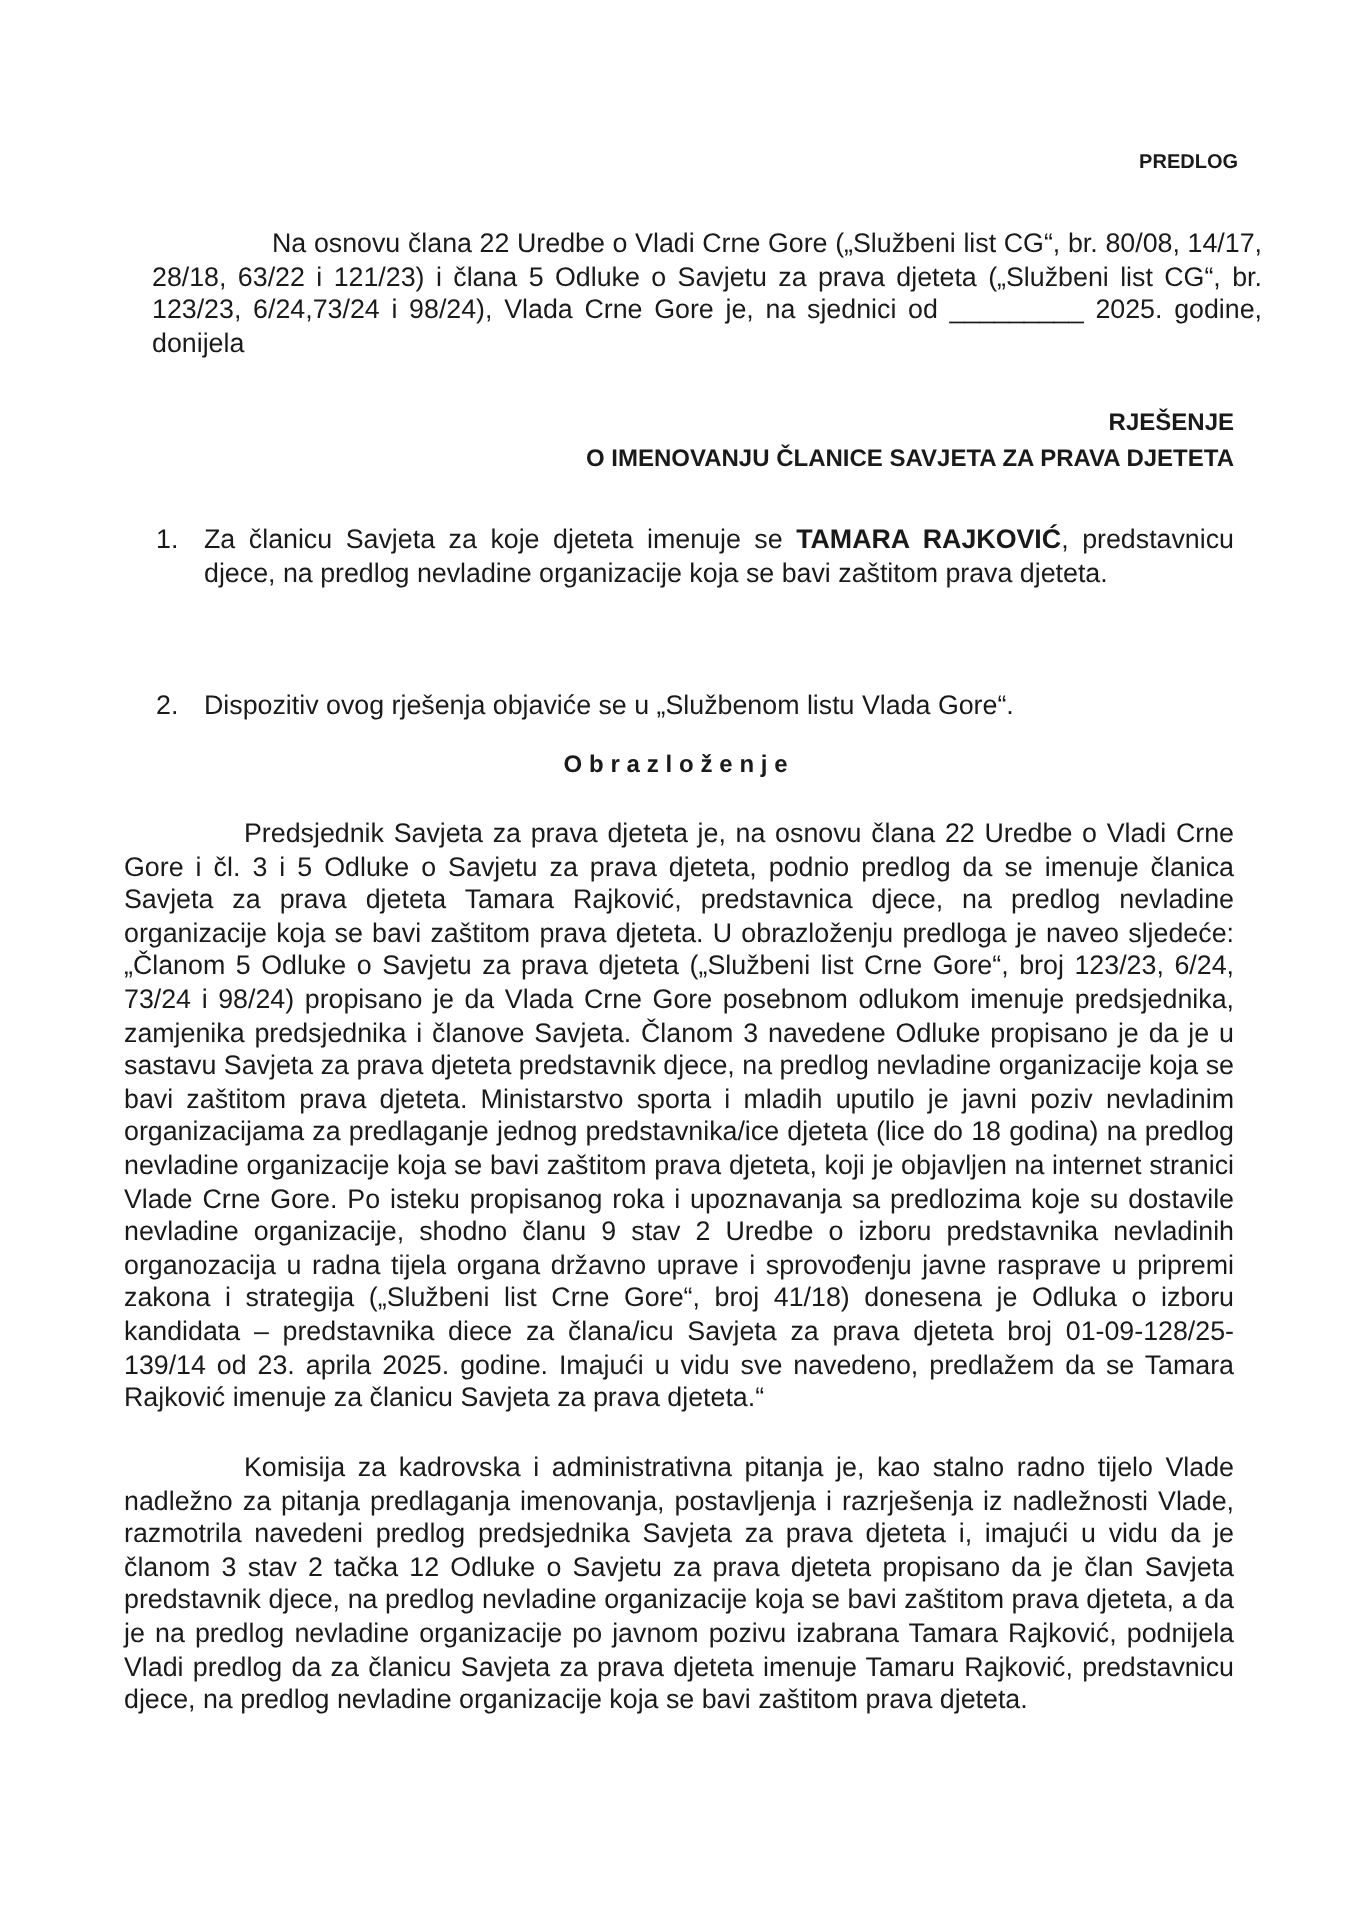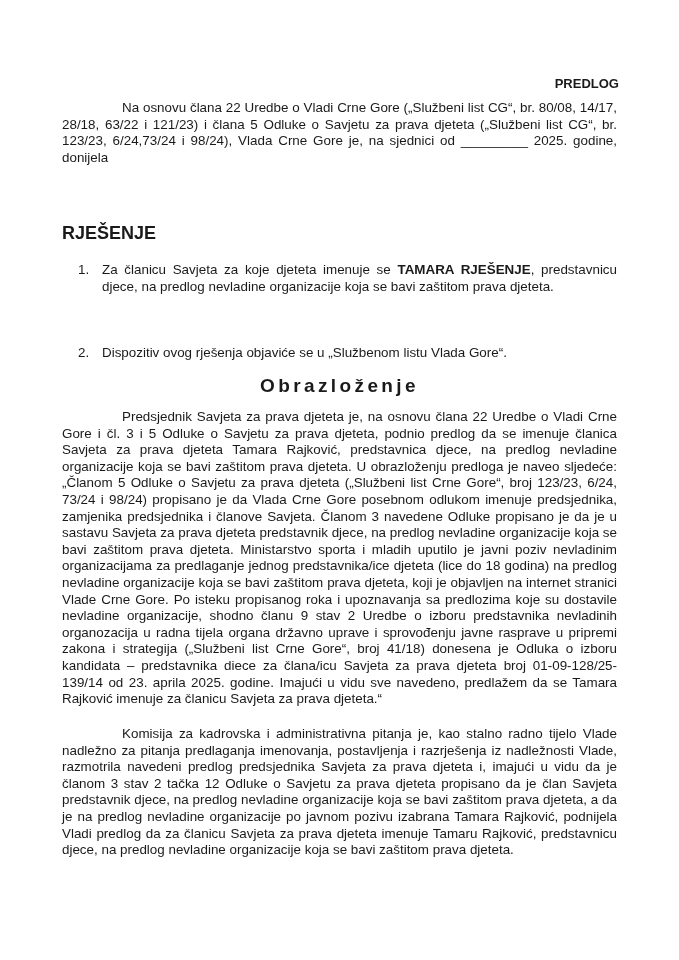--- a/index.html
+++ b/index.html
@@ -1,45 +1,46 @@
 <!DOCTYPE html>
 <html><head>
 <meta charset="utf-8">
 <style>
   html, body { margin: 0; padding: 0; background: #ffffff; }
   body { width: 679px; height: 960px; position: relative; overflow: hidden;
          font-family: "Liberation Sans", sans-serif; color: #1a1a1a; }
   .page { position: absolute; left: 0; top: 0; width: 679px; height: 960px; }
-  .predlog { position: absolute; top: 76px; right: 60px; font-weight: bold; font-size: 13px; }
+  .predlog { position: absolute; top: 76px; right: 60px; font-weight: bold; font-size: 10px; }
   .para { position: absolute; left: 62px; width: 555px; font-size: 13.4px; line-height: 16.6px;
           text-align: justify; }
   .indent { text-indent: 60px; }
-  .title { position: absolute; left: 62px; width: 555px; text-align: left; font-weight: bold;
-           font-size: 18px; line-height: 17px; margin-top: 22px; }
+  .title { position: absolute; left: 62px; width: 555px; text-align: right; font-weight: bold;
+           font-size: 12px; line-height: 17px; }
   .item { position: absolute; left: 75px; width: 542px; font-size: 13.4px; line-height: 16.6px; }
   .item .num { position: absolute; left: 3px; top: 0; }
   .item .txt { margin-left: 27px; text-align: justify; display: block; }
   .obraz { position: absolute; left: 62px; width: 555px; text-align: center; font-weight: bold;
-           font-size: 19px; letter-spacing: 3.4px; }
+           font-size: 12px; letter-spacing: 3.4px; }
   b { font-weight: bold; }
 </style>
 </head>
 <body>
 
 <div class="page">
 
   <div class="predlog">PREDLOG</div>
 
-  <p class="para indent" style="top:100px; margin:0;">Na osnovu člana 22 Uredbe o Vladi Crne Gore („Službeni list CG“, br. 80/08, 14/17, 28/18, 63/22 i 121/23) i člana 5 Odluke o Savjetu za prava djeteta („Službeni list CG“, br. 123/23, 6/24,73/24 i 98/24), Vlada Crne Gore je, na sjednici od _________ 2025. godine, donijela</p>
+  <p class="para indent" style="top:100px; margin:14px;">Na osnovu člana 22 Uredbe o Vladi Crne Gore („Službeni list CG“, br. 80/08, 14/17, 28/18, 63/22 i 121/23) i člana 5 Odluke o Savjetu za prava djeteta („Službeni list CG“, br. 123/23, 6/24,73/24 i 98/24), Vlada Crne Gore je, na sjednici od _________ 2025. godine, donijela</p>
 
   <div class="title" style="top:203px;">RJEŠENJE</div>
+  <div class="title" style="top:221px;">O IMENOVANJU ČLANICE SAVJETA ZA PRAVA DJETETA</div>
 
   <div class="item" style="top:262px;">
     <span class="num">1.</span>
-    <span class="txt"><span>Za članicu Savjeta za koje djeteta imenuje se </span><b>TAMARA RJEŠENJE</b><span>, predstavnicu djece, na predlog nevladine organizacije koja se bavi zaštitom prava djeteta.</span></span>
+    <span class="txt"><span>Za članicu Savjeta za koje djeteta imenuje se </span><b>TAMARA RAJKOVIĆ</b><span>, predstavnicu djece, na predlog nevladine organizacije koja se bavi zaštitom prava djeteta.</span></span>
   </div>
 
   <div class="item" style="top:345px;">
     <span class="num">2.</span>
     <span class="txt">Dispozitiv ovog rješenja objaviće se u „Službenom listu Vlada Gore“.</span>
   </div>
 
   <div class="obraz" style="top:375px;">Obrazloženje</div>
 
   <p class="para indent" style="top:409px; margin:0;">Predsjednik Savjeta za prava djeteta je, na osnovu člana 22 Uredbe o Vladi Crne Gore i čl. 3 i 5 Odluke o Savjetu za prava djeteta, podnio predlog da se imenuje članica Savjeta za prava djeteta Tamara Rajković, predstavnica djece, na predlog nevladine organizacije koja se bavi zaštitom prava djeteta. U obrazloženju predloga je naveo sljedeće: „Članom 5 Odluke o Savjetu za prava djeteta („Službeni list Crne Gore“, broj 123/23, 6/24, 73/24 i 98/24) propisano je da Vlada Crne Gore posebnom odlukom imenuje predsjednika, zamjenika predsjednika i članove Savjeta. Članom 3 navedene Odluke propisano je da je u sastavu Savjeta za prava djeteta predstavnik djece, na predlog nevladine organizacije koja se bavi zaštitom prava djeteta. Ministarstvo sporta i mladih uputilo je javni poziv nevladinim organizacijama za predlaganje jednog predstavnika/ice djeteta (lice do 18 godina) na predlog nevladine organizacije koja se bavi zaštitom prava djeteta, koji je objavljen na internet stranici Vlade Crne Gore. Po isteku propisanog roka i upoznavanja sa predlozima koje su dostavile nevladine organizacije, shodno članu 9 stav 2 Uredbe o izboru predstavnika nevladinih organozacija u radna tijela organa državno uprave i sprovođenju javne rasprave u pripremi zakona i strategija („Službeni list Crne Gore“, broj 41/18) donesena je Odluka o izboru kandidata – predstavnika diece za člana/icu Savjeta za prava djeteta broj 01-09-128/25-139/14 od 23. aprila 2025. godine. Imajući u vidu sve navedeno, predlažem da se Tamara Rajković imenuje za članicu Savjeta za prava djeteta.“</p>

